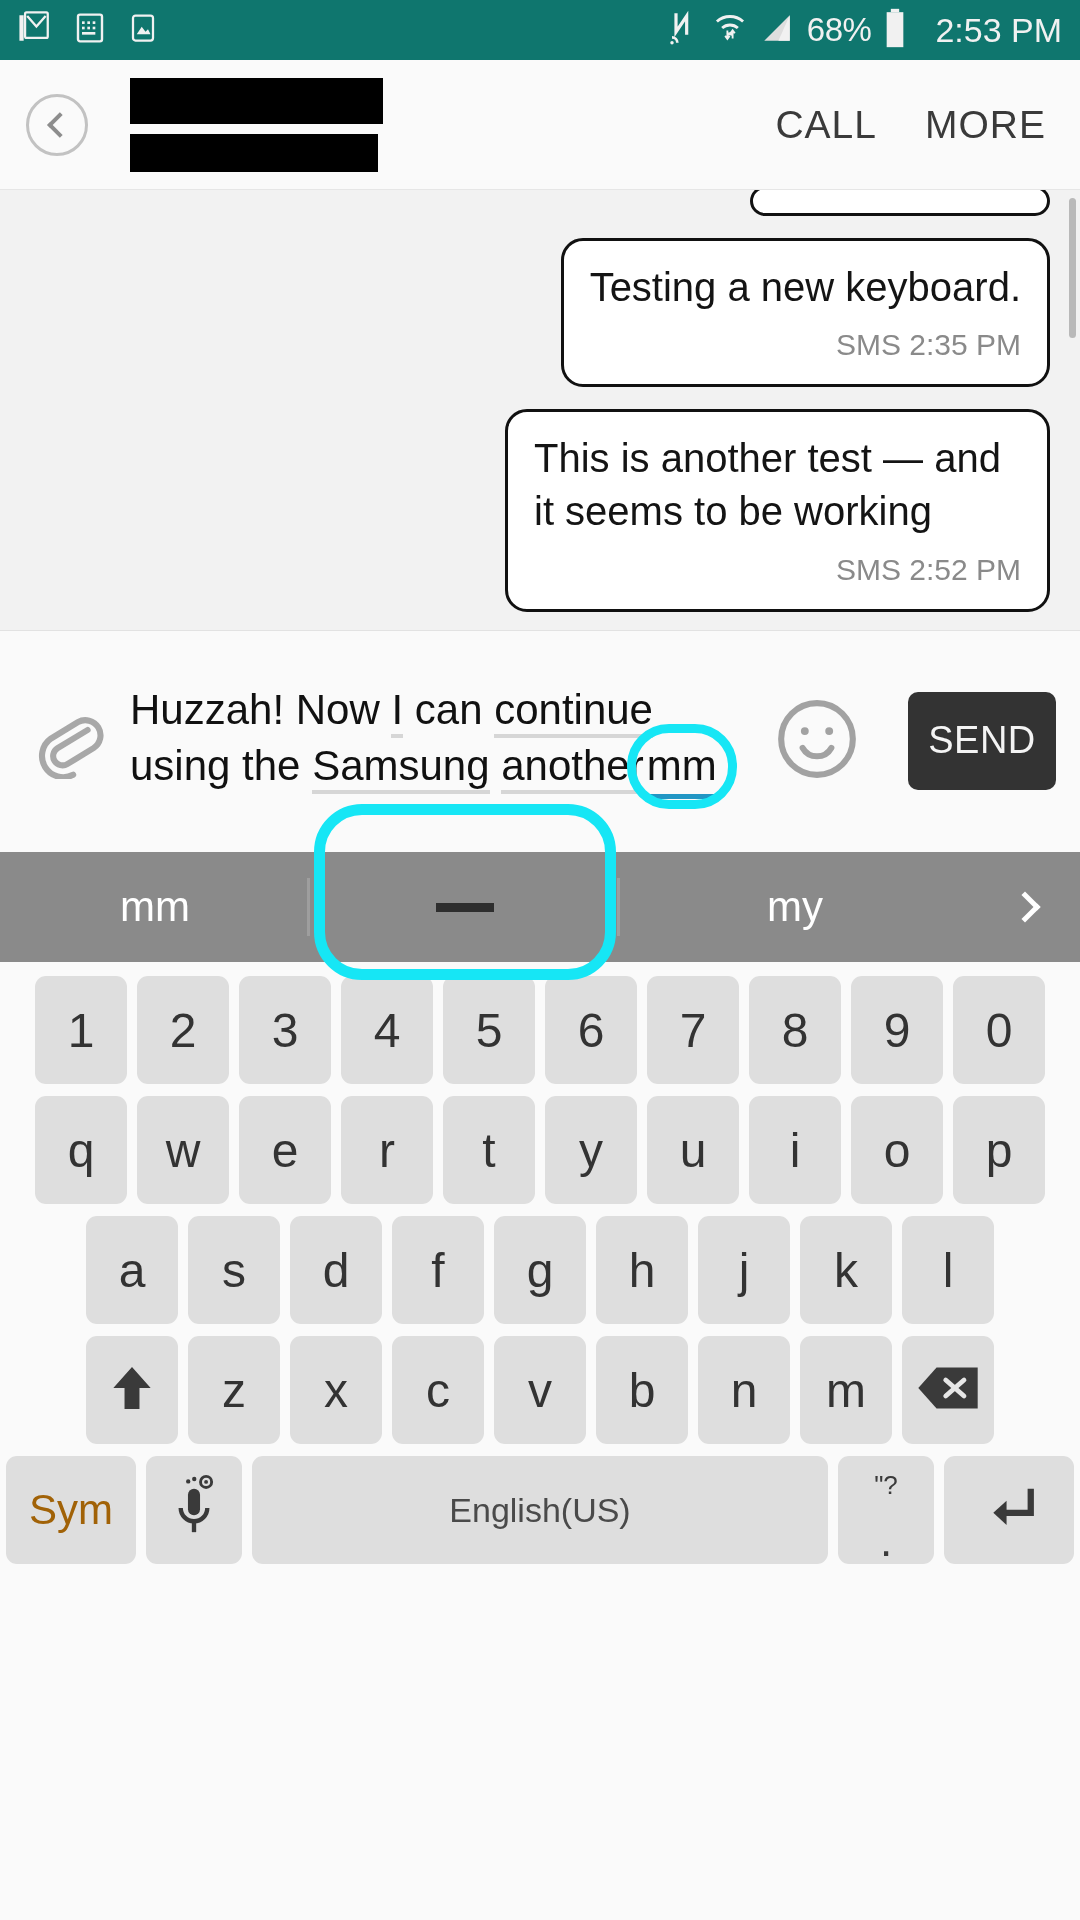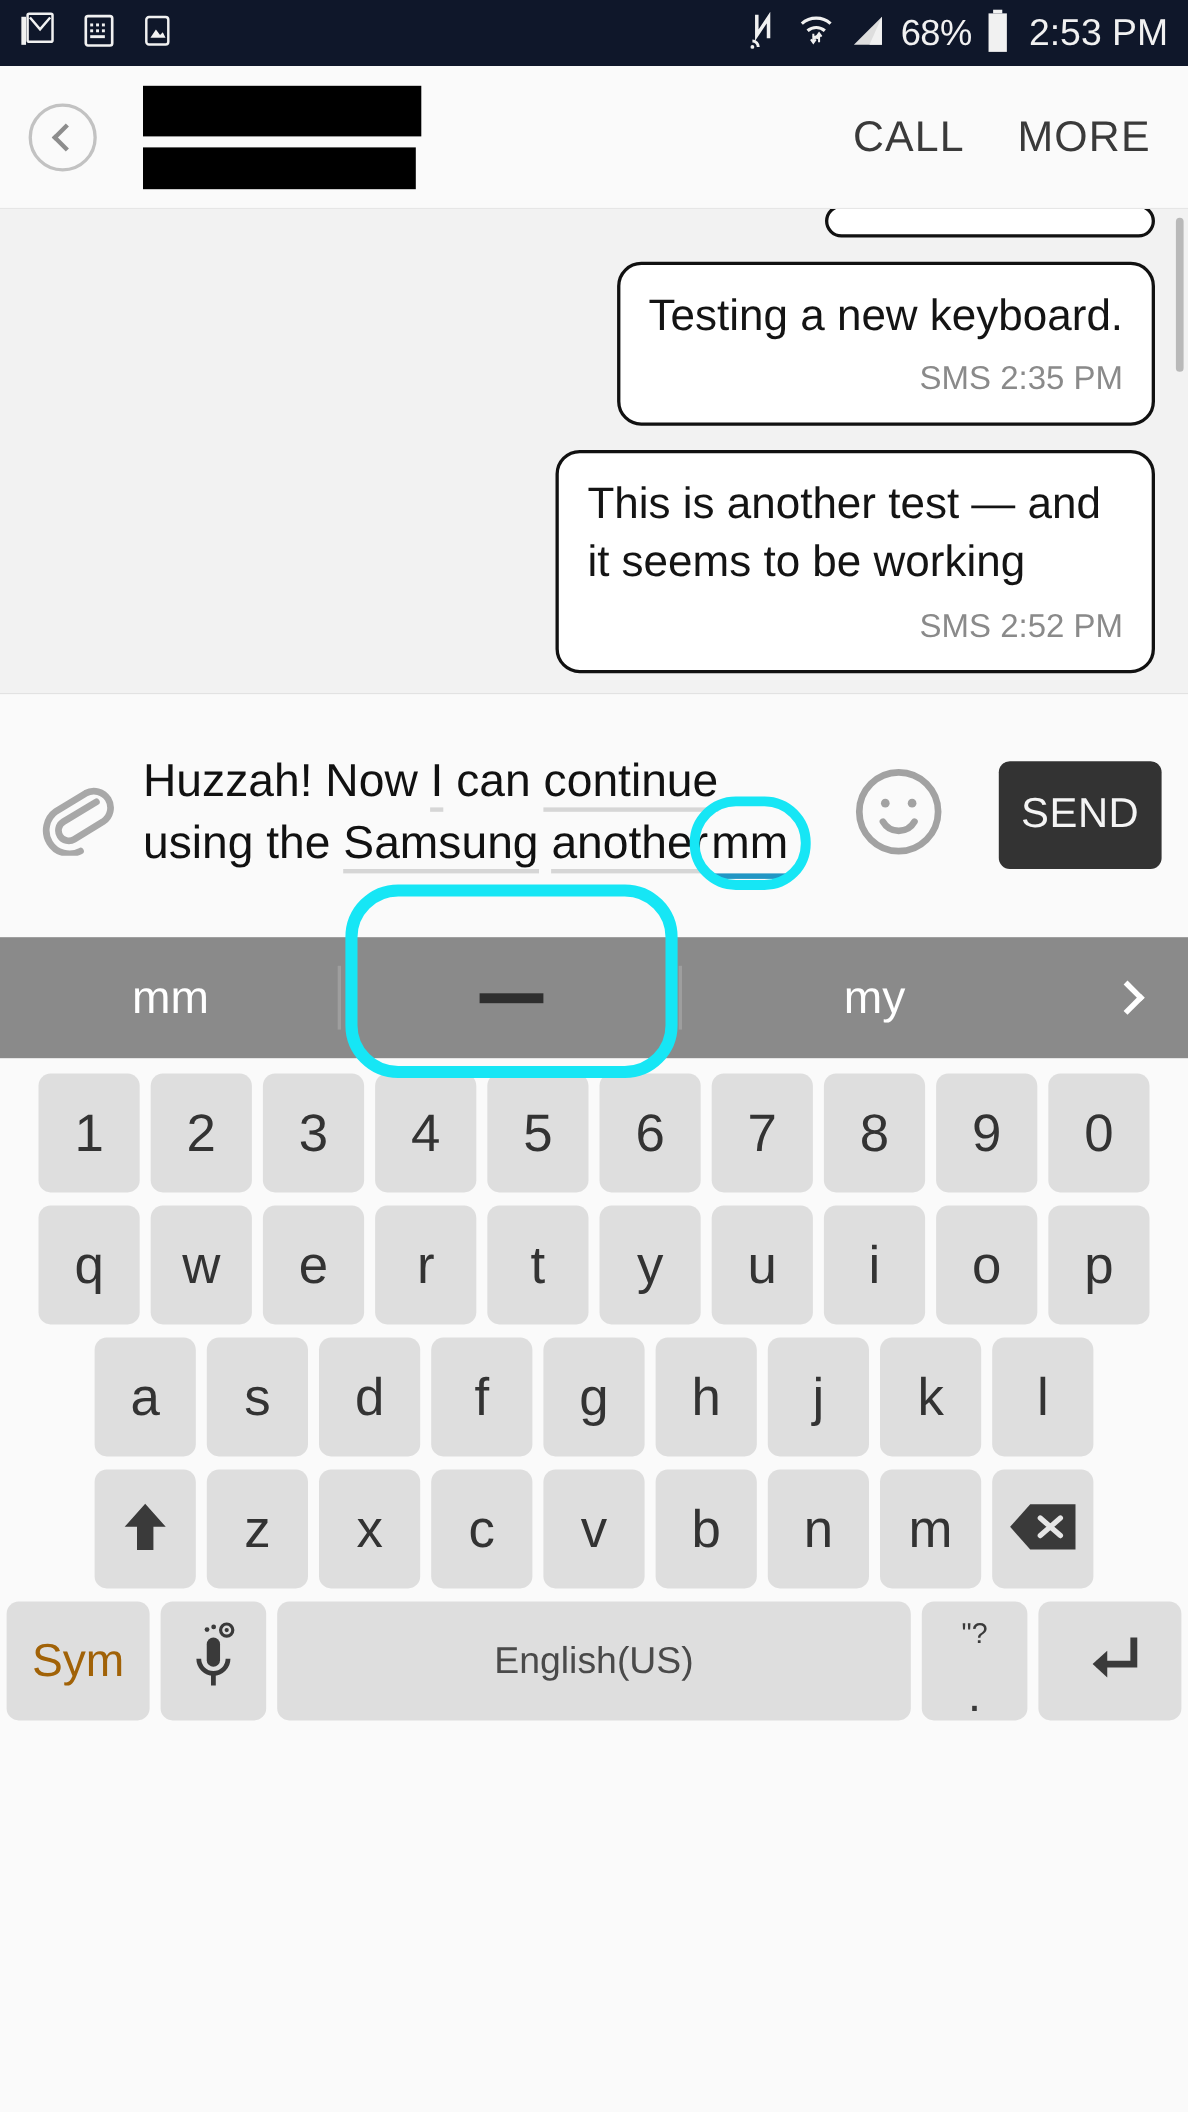--- a/index.html
+++ b/index.html
@@ -6,34 +6,34 @@
   html, body {
     width: 1080px; height: 1920px;
     background: #fafafa;
     font-family: "Liberation Sans", sans-serif;
     overflow: hidden;
   }
 
   
   .statusbar {
     height: 60px; width: 1080px;
-    background: #0f172a;
+    background: #0f766e;
     display: flex; align-items: center;
     padding: 0 18px;
   }
   .sb-left { display: flex; align-items: center; gap: 22px; }
   .sb-right { margin-left: auto; display: flex; align-items: center; gap: 13px; }
   .sb-icon { display: block; }
   .sb-battery-pct {
     color: #f1f1f1; font-size: 33px; letter-spacing: -0.5px;
     font-family: "Liberation Sans", sans-serif;
   }
   .sb-clock {
     color: #f1f1f1; font-size: 34px; letter-spacing: 0px;
-    margin-left: 4px;
+    margin-left: 16px;
   }
 
   
   .header {
     height: 130px; width: 1080px;
     background: #fafafa;
     display: flex; align-items: center;
     padding: 0 26px;
     position: relative;
     border-bottom: 1px solid #e6e6e6;

